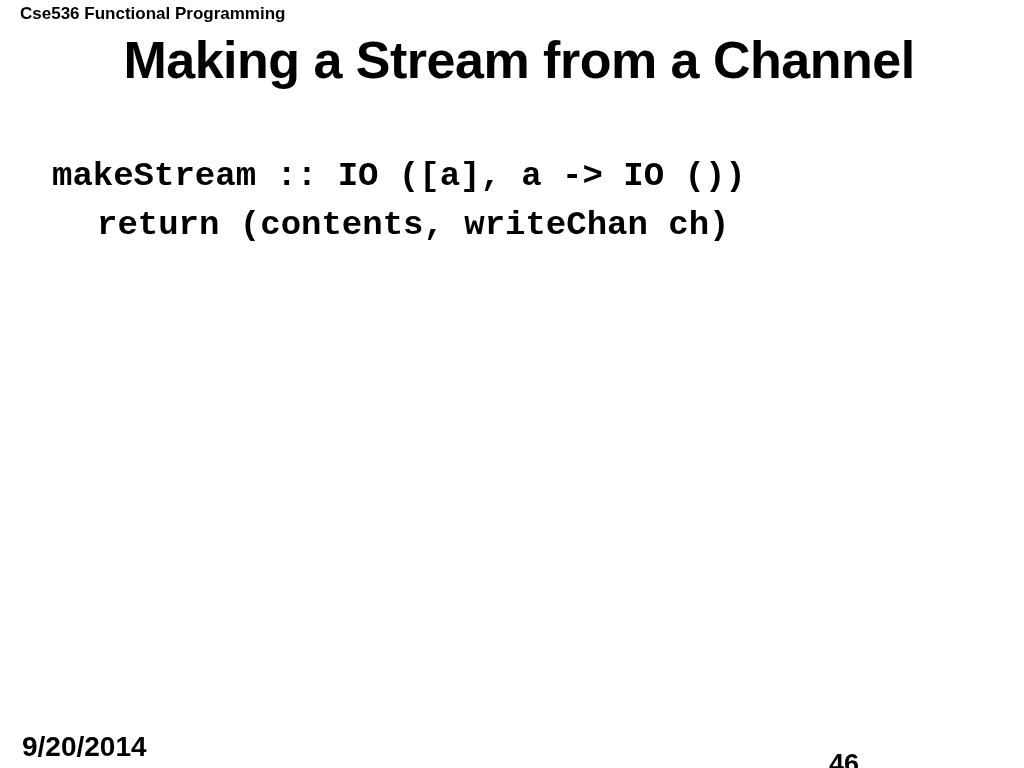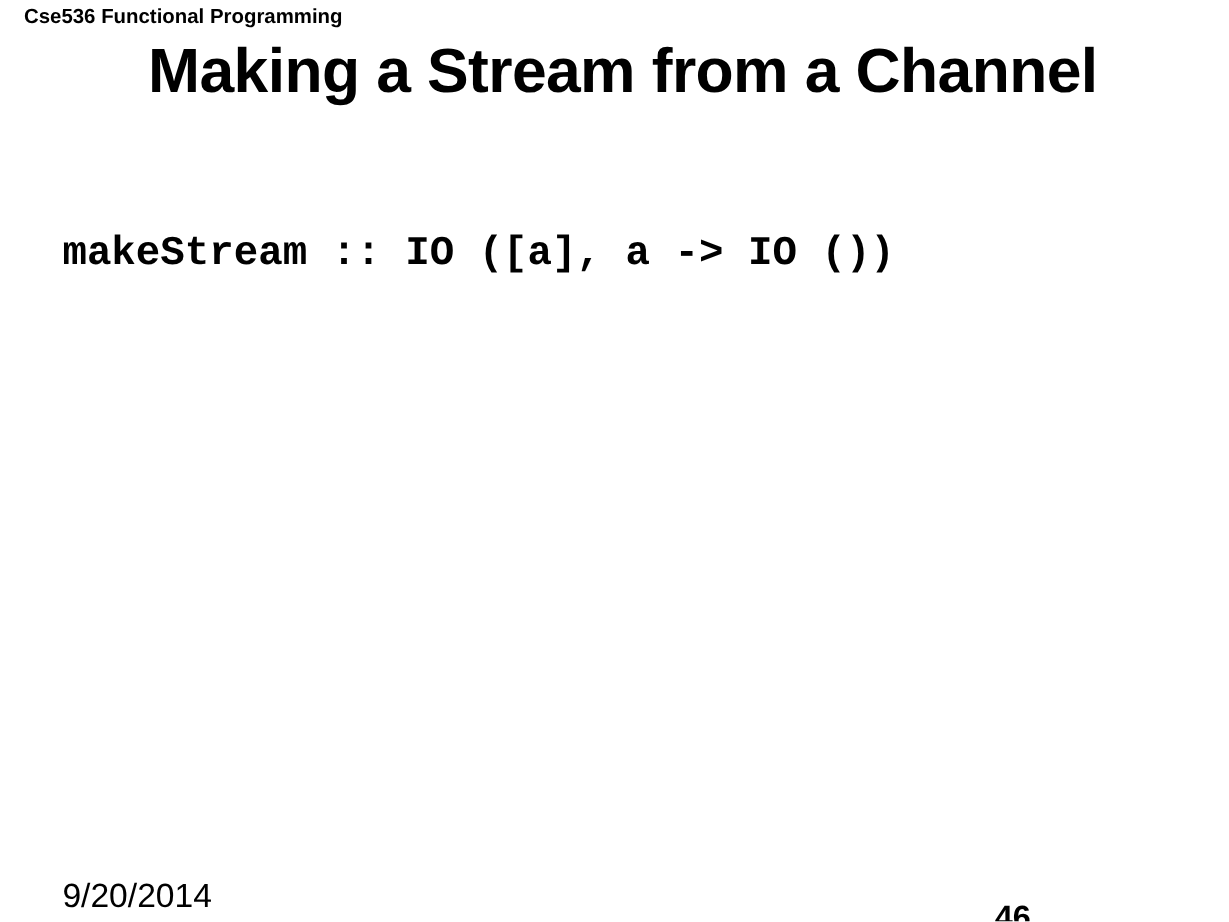--- a/index.html
+++ b/index.html
@@ -41,52 +41,50 @@
   }
   .code-block {
     position: absolute;
     left: 52px;
     top: 152px;
     font-family: "Liberation Mono", "DejaVu Sans Mono", monospace;
     font-size: 34px;
     font-weight: bold;
     line-height: 49px;
     white-space: pre;
-    margin-top: 36px;
   }
   .code-line.indent {
     padding-left: 45px;
   }
   .footer-date {
     position: absolute;
     left: 22px;
     top: 731px;
     font-size: 28px;
-    font-weight: normal;
+    font-weight: bold;
     white-space: nowrap;
-    margin-left: 30px;
   }
   .page-number {
     position: absolute;
     right: 89px;
     top: 733px;
     font-size: 27px;
     font-weight: bold;
     white-space: nowrap;
     margin-top: 16px;
   }
 </style>
 </head>
 <body>
 
 <div class="slide">
 
   <div class="course-header">Cse536 Functional Programming</div>
 
   <div class="slide-title">Making a Stream from a Channel</div>
 
-  <div class="code-block"><div class="code-line">makeStream :: IO ([a], a -&gt; IO ())</div></div>
+  <div class="code-block"><div class="code-line">makeStream :: IO ([a], a -&gt; IO ())</div><div class="code-line indent">return (contents, writeChan ch)</div></div>
 
   <div class="footer-date">9/20/2014</div>
 
   <div class="page-number">46</div>
 
 </div>
 
 </body></html>

